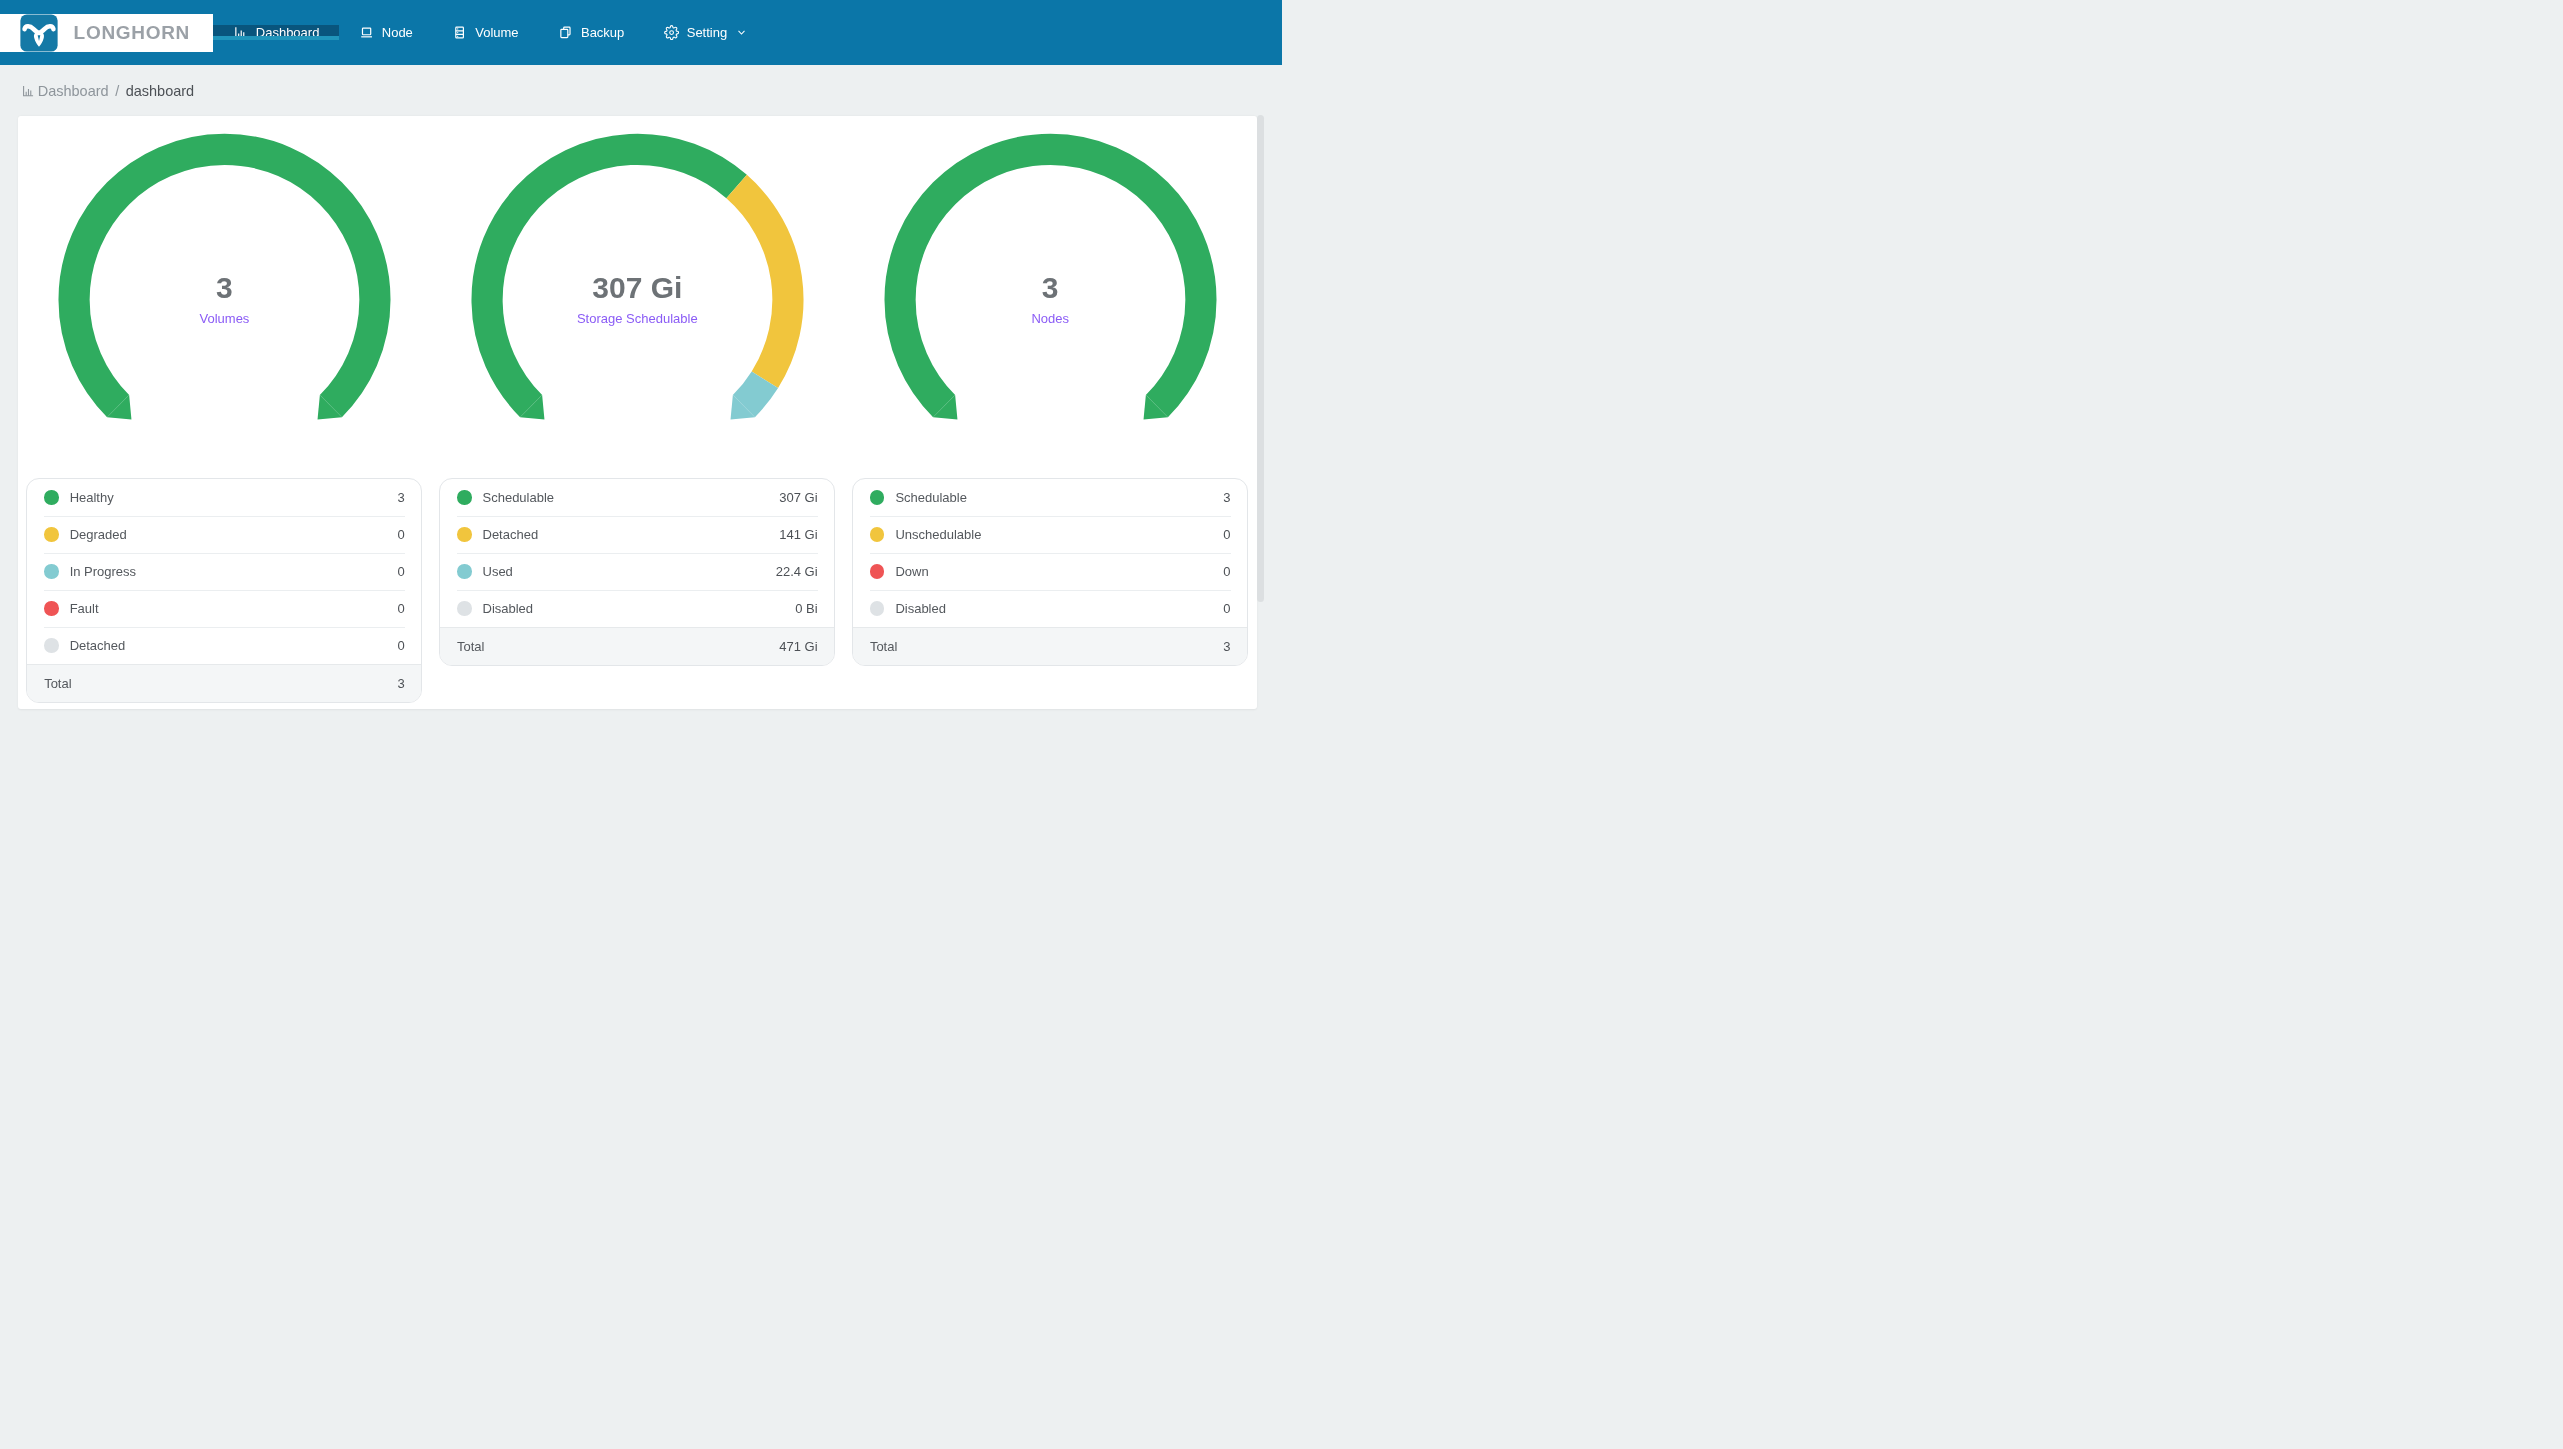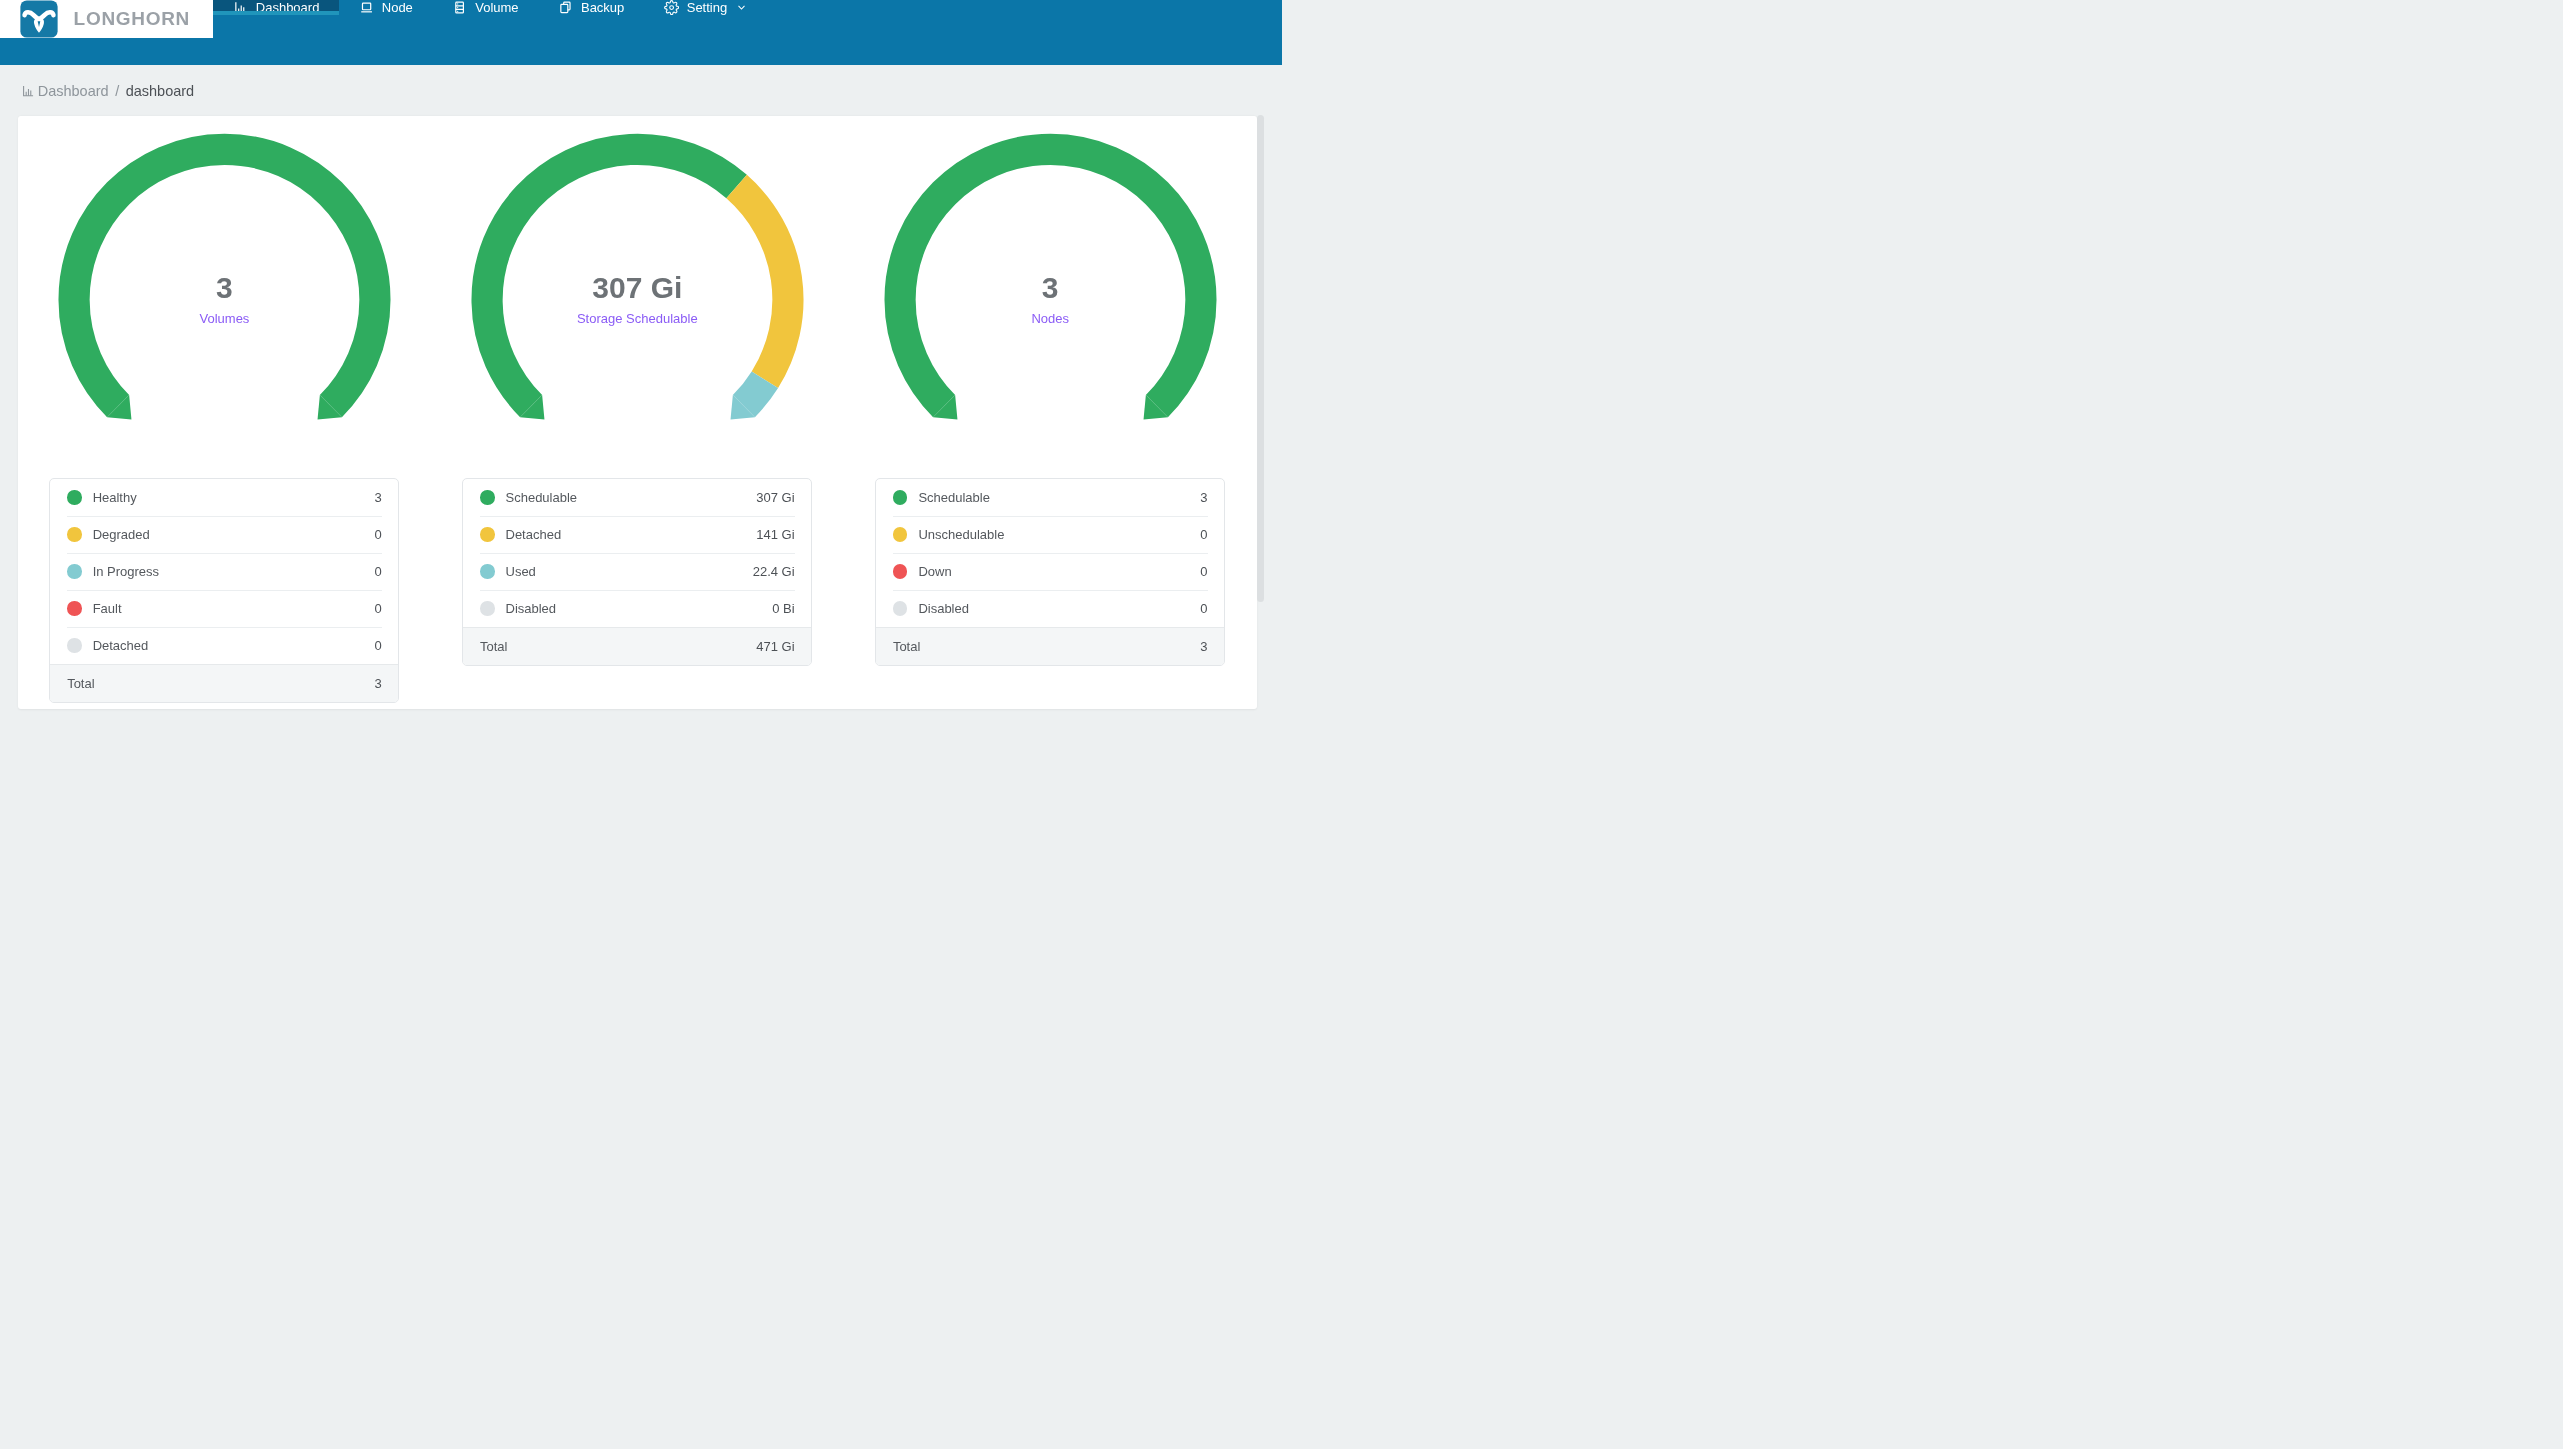--- a/index.html
+++ b/index.html
@@ -1,20 +1,20 @@
 <!DOCTYPE html>
 <html style="font-size:11.6px"><head>
 <meta charset="utf-8">
 <style>
   html,body{margin:0;padding:0;}
   body{font-family:"Liberation Sans", sans-serif; background:#EDF0F1;}
   #app{position:relative; width:1282px; height:725px; overflow:hidden; background:#EDF0F1;}
 
   
-  .topnav{display:flex; height:65px; background:#0B76A8; align-items:flex-start;}
+  .topnav{display:flex; height:65px; background:#0B76A8; align-items:center;}
   .brand{width:213px; box-sizing:border-box; background:#ffffff; display:flex; align-items:center; padding-left:16px; gap:11.6px; cursor:pointer;}
   .brand-logo{width:46px; height:38px; flex:none;}
   .brand-name{font-size:19px; font-weight:bold; color:#9BA1A7; letter-spacing:0.7px;}
   .tabs{display:flex; align-items:stretch;}
   .tab{position:relative; display:flex; align-items:center; gap:8px; padding:0 19.6px; color:#ffffff; font-size:13px; cursor:pointer; white-space:nowrap;}
   .tab.active{background:#09557D;}
   .active-indicator{position:absolute; left:0; right:0; bottom:0; height:4.4px; background:#2095BB;}
   .tab svg{width:15.2px; height:15.2px; display:block;}
   .tab .chev{width:11px; height:11px; margin-left:0.7px;}
 
@@ -28,21 +28,21 @@
   
   .card{margin:0 25.4px 16px 18px; height:593px; background:#ffffff; border-radius:2.9px; box-shadow:0 0.7px 2.2px rgba(0,0,0,.06); display:flex;}
   .panel{flex:1; display:flex; flex-direction:column; align-items:center;}
 
   .chart-wrap{position:relative; width:377px; height:347px; margin-top:5.8px;}
   .chart-wrap svg{display:block;}
   .donut-center{position:absolute; top:148px; left:0; width:100%; text-align:center; pointer-events:none;}
   .donut-value{font-size:30px; font-weight:bold; color:#6D7276; line-height:35px;}
   .donut-label{margin-top:7.3px; font-size:13px; color:#8b5cf6; line-height:14.5px;}
 
-  .legend-table{width:350px; box-sizing:border-box; margin-top:9.4px; border:0.7px solid #E3E6E9; border-radius:5px; font-size:13px; color:#54585D; overflow:hidden;}
+  .legend-table{width:396px; box-sizing:border-box; margin-top:9.4px; border:0.7px solid #E3E6E9; border-radius:13px; font-size:13px; color:#54585D; overflow:hidden;}
   .legend-row{display:flex; align-items:center; height:37px; padding:0 16.7px; position:relative;}
   .legend-row + .legend-row::before{content:""; position:absolute; top:0; left:16.7px; right:16.7px; height:0.7px; background:#EBEEF0;}
   .legend-dot{width:14.5px; height:14.5px; border-radius:50%; margin-right:11px; flex:none;}
   .legend-label{flex:1;}
   .legend-value{color:#4D5156;}
   .total-row{background:#F4F6F7; border-top:0.7px solid #E6E9EB;justify-content:space-between;}
   .total-row::before{display:none !important;}
 
   .scroll-thumb{position:absolute; top:115px; left:1257px; width:6.5px; height:487px; background:#DCDFE1; border-radius:3.6px; cursor:pointer;}
 </style>

